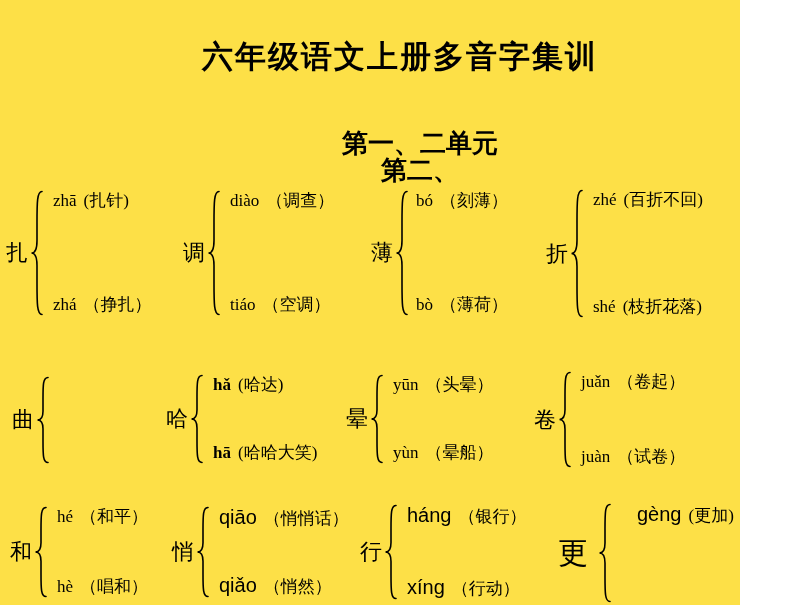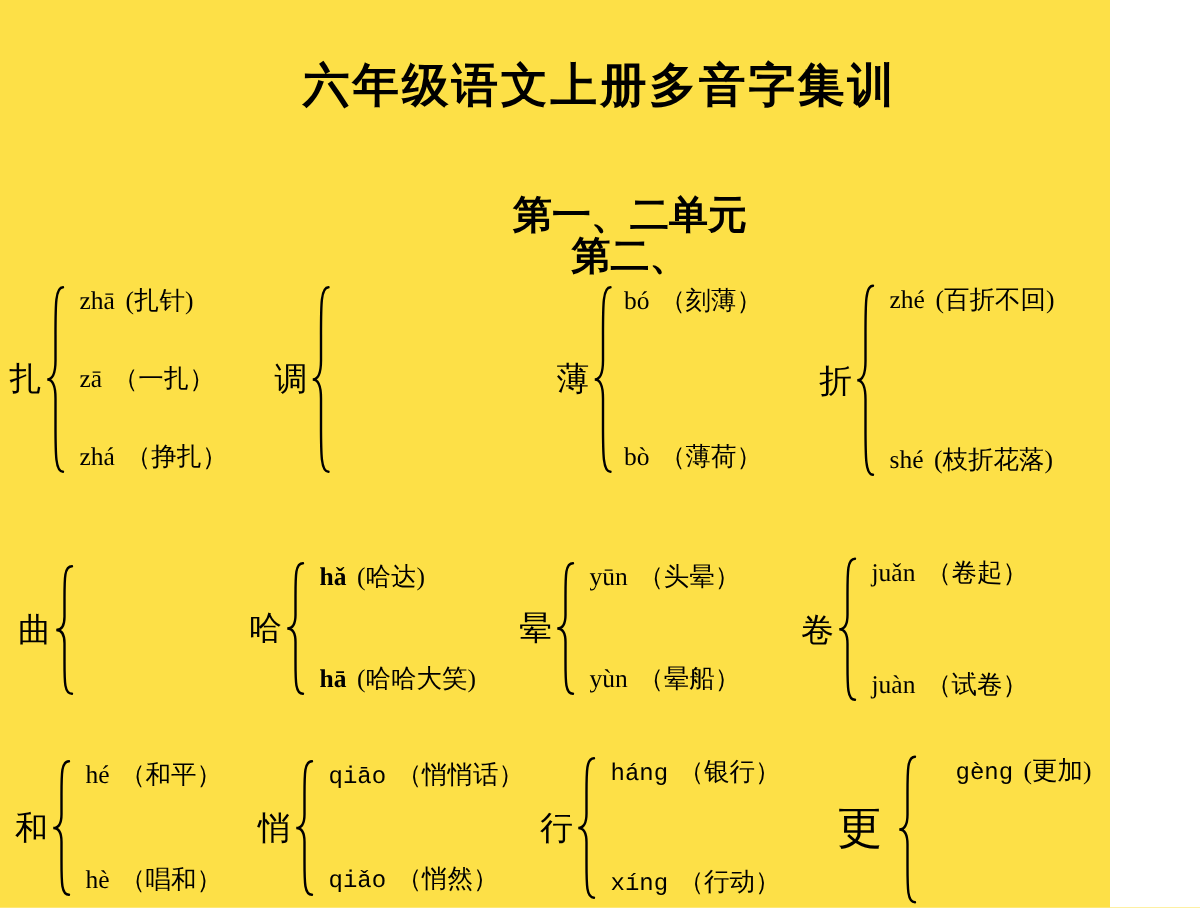--- a/index.html
+++ b/index.html
@@ -77,52 +77,55 @@
   .g7  { left: 534px; top: 371px; height: 97px; }
   
   .g8  { left: 10px;  top: 506px; height: 92px; }
   .g9  { left: 172px; top: 506px; height: 92px; }
   .g10 { left: 360px; top: 504px; height: 96px; }
   .g11 { left: 558px; top: 503px; height: 100px; }
 
   
   .g5 .pinyin { font-weight: bold; margin-top: 36px; }
   .g9 .pinyin, .g10 .pinyin, .g11 .pinyin {
-    font-family: Liberation Mono, monospace;
-    font-size: 16px;
+    font-family: Liberation Sans, sans-serif;
+    font-size: 20px;
   }
   .g11 .head { font-size: 30px; margin-right: 10px; }
   .g11 .entry:first-child { padding-left: 16px; }
   .g2 .entries, .g4 .entries { padding-left: 7px; }
 </style>
 </head>
 <body>
 
 <div class="page">
   <div class="title">六年级语文上册多音字集训</div>
   <div class="subtitle1">第一、二单元</div>
   <div class="subtitle2">第二、</div>
 
   <div class="group g0">
     <span class="head">扎</span>
     <svg class="brace" width="14" xmlns="http://www.w3.org/2000/svg" height="126" viewBox="0 0 14 126" style="height: 126px;">
       <path fill="none" stroke="#000000" stroke-width="1.6" stroke-linecap="round" d="M 12 1.5 C 7 1.5 7 12.600000000000001 7 32.76 L 7 50.400000000000006 C 7 59.22 5 63 1.5 63 C 5 63 7 66.78 7 75.6 L 7 93.24 C 7 113.4 7 124.5 12 124.5"></path>
     </svg>
     <div class="entries">
         <div class="entry"><span class="pinyin">zhā</span><span class="word">(扎针)</span></div>
-        <div class="entry"><span class="pinyin">zā</span><span class="word">（一扎）</span></div>
         <div class="entry"><span class="pinyin">zhá</span><span class="word">（挣扎）</span></div>
       </div>
   </div>
 
   <div class="group g1">
     <span class="head">调</span>
     <svg class="brace" width="14" xmlns="http://www.w3.org/2000/svg" height="126" viewBox="0 0 14 126" style="height: 126px;">
       <path fill="none" stroke="#000000" stroke-width="1.6" stroke-linecap="round" d="M 12 1.5 C 7 1.5 7 12.600000000000001 7 32.76 L 7 50.400000000000006 C 7 59.22 5 63 1.5 63 C 5 63 7 66.78 7 75.6 L 7 93.24 C 7 113.4 7 124.5 12 124.5"></path>
     </svg>
+    <div class="entries">
+        <div class="entry"><span class="pinyin">diào</span><span class="word">（调查）</span></div>
+        <div class="entry"><span class="pinyin">tiáo</span><span class="word">（空调）</span></div>
+      </div>
   </div>
 
   <div class="group g2">
     <span class="head">薄</span>
     <svg class="brace" width="14" xmlns="http://www.w3.org/2000/svg" height="126" viewBox="0 0 14 126" style="height: 126px;">
       <path fill="none" stroke="#000000" stroke-width="1.6" stroke-linecap="round" d="M 12 1.5 C 7 1.5 7 12.600000000000001 7 32.76 L 7 50.400000000000006 C 7 59.22 5 63 1.5 63 C 5 63 7 66.78 7 75.6 L 7 93.24 C 7 113.4 7 124.5 12 124.5"></path>
     </svg>
     <div class="entries">
         <div class="entry"><span class="pinyin">bó</span><span class="word">（刻薄）</span></div>
         <div class="entry"><span class="pinyin">bò</span><span class="word">（薄荷）</span></div>

